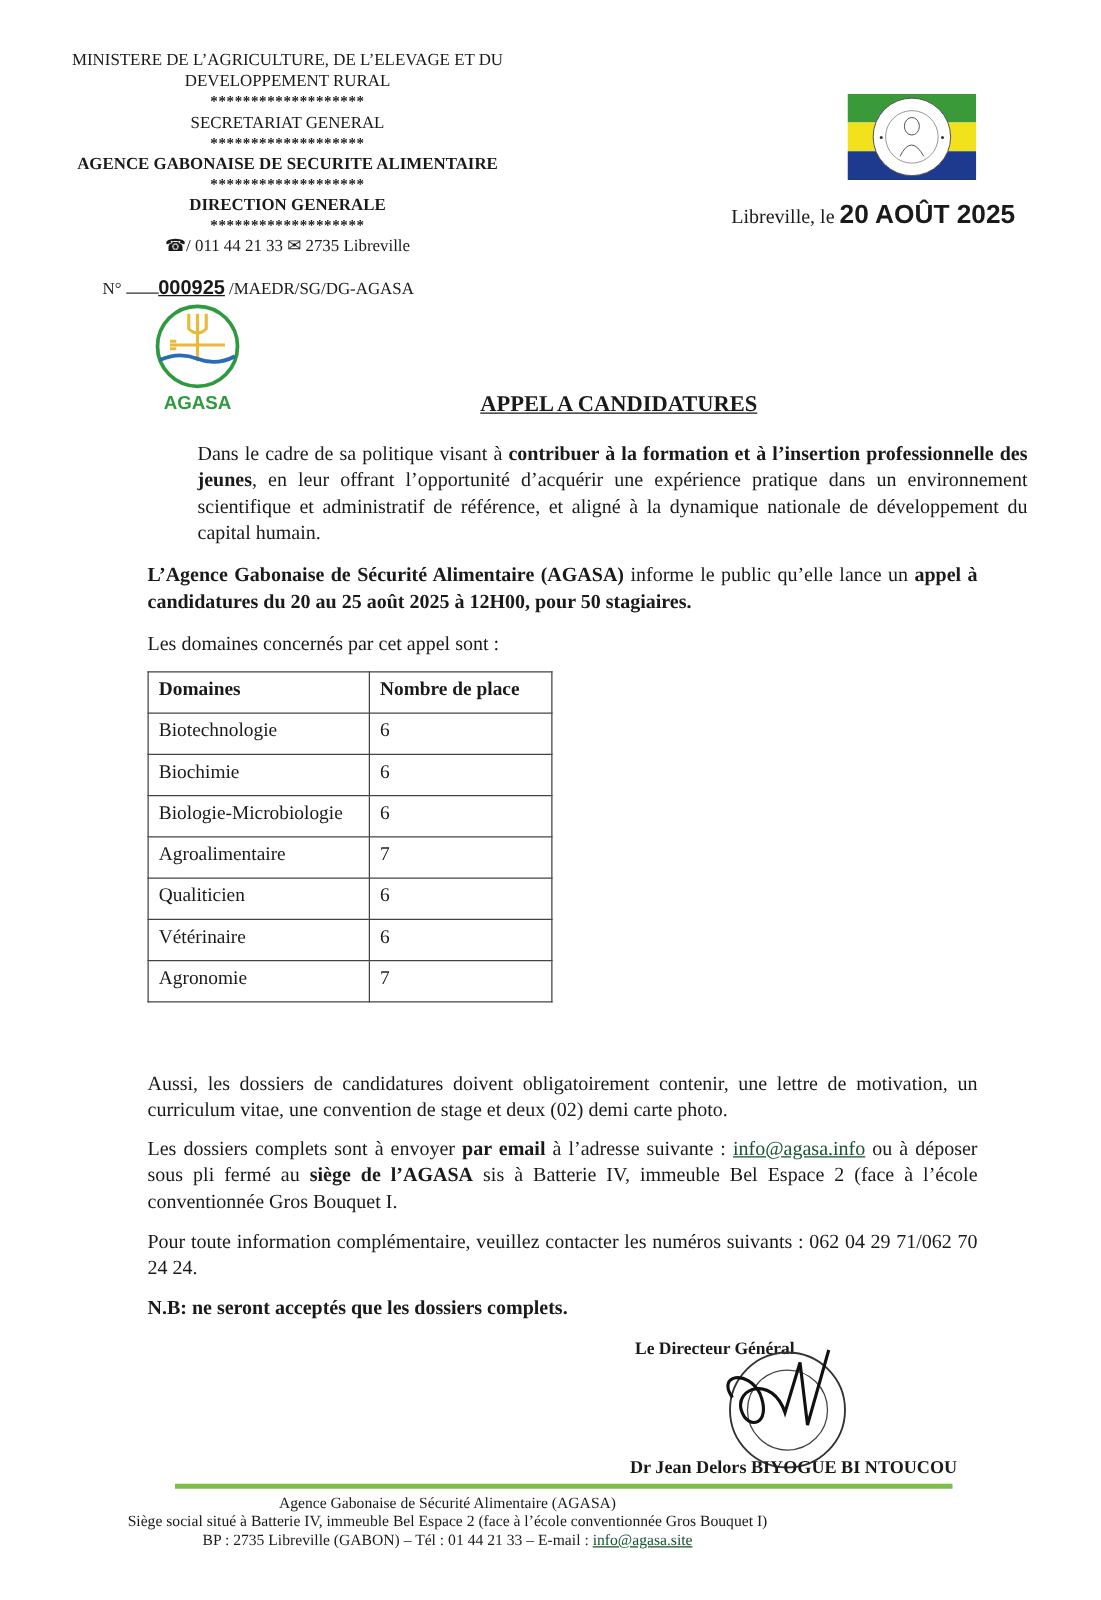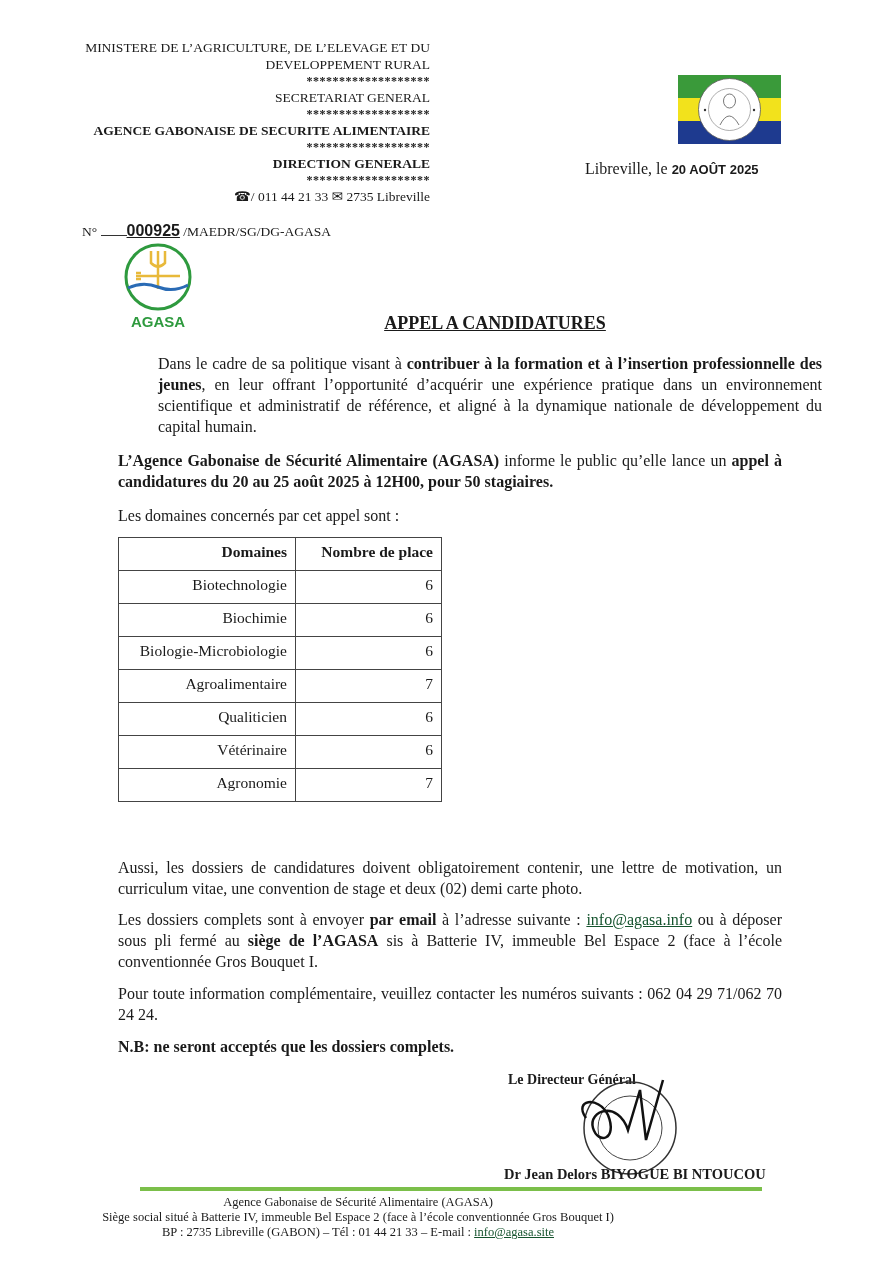--- a/index.html
+++ b/index.html
@@ -1,34 +1,34 @@
 <!DOCTYPE html>
 <html><head>
 <meta charset="utf-8">
 <style>
   html, body { margin:0; padding:0; background:#ffffff; }
   body { width:881px; height:1280px; position:relative; overflow:hidden; color:#1a1a1a;
          font-family:"Liberation Serif","DejaVu Serif",serif; }
   .abs { position:absolute; }
-  .hdr { left:30px; top:40px; width:400px; text-align:right; font-size:13.5px; line-height:16.5px; }
+  .hdr { left:30px; top:40px; width:400px; text-align:center; font-size:13.5px; line-height:16.5px; }
   .hdr div { white-space:nowrap; }
   .hdr .b { font-weight:bold; }
   .stars { letter-spacing:0.5px; font-weight:bold; font-size:12px; }
   .ref { left:82px; top:222px; font-size:13.5px; white-space:nowrap; }
   .ref .blank { display:inline-block; width:26px; border-bottom:1px solid #333; height:1px; vertical-align:baseline; }
   .ref .num { font-family:"Liberation Sans",sans-serif; font-weight:bold; font-size:16px; text-decoration:underline;margin-top:40px; }
   .flag { left:678px; top:75px; width:103px; height:69px; }
   .date { left:585px; top:160px; font-size:16px; white-space:nowrap; }
-  .date .d { font-family:"Liberation Sans",sans-serif; font-weight:bold; font-size:13px; }
+  .date .d { font-family:"Liberation Sans",sans-serif; font-weight:bold; font-size:21px; }
   .logo { left:118px; top:243px; width:80px; height:88px; }
   .title { left:0; width:990px; top:313px; text-align:center; font-weight:bold; font-size:18px; text-decoration:underline; }
   .para { left:118px; width:664px; font-size:16px; line-height:21px; text-align:justify; }
   .para b { font-weight:bold; }
   table.dom { position:absolute; left:118px; top:537px; border-collapse:collapse; font-size:15.5px; }
-  table.dom td, table.dom th { border:1px solid #444; height:33px; padding:0 8px; text-align:right; vertical-align:top; padding-top:5px; box-sizing:border-box;margin-left:32px; }
+  table.dom td, table.dom th { border:1px solid #444; height:33px; padding:0 8px; text-align:left; vertical-align:top; padding-top:5px; box-sizing:border-box;margin-left:32px; }
   table.dom th { font-weight:bold; }
   table.dom .c1 { width:177px; }
   table.dom .c2 { width:146px; }
   a.link { color:#14532d; text-decoration:underline; }
   .sig-title { left:508px; top:1072px; font-weight:bold; font-size:14px; }
   .sig-name { left:504px; top:1151px; font-weight:bold; font-size:14.5px; white-space:nowrap;margin-top:15px; }
   .stamp { left:568px; top:1070px; width:125px; height:110px; }
   .fline { left:140px; top:1187px; width:622px; height:4px; background:#7bbf4a; }
   .footer { left:0; width:716px; top:1195px; text-align:center; font-size:12.5px; line-height:15px; }
 </style>

